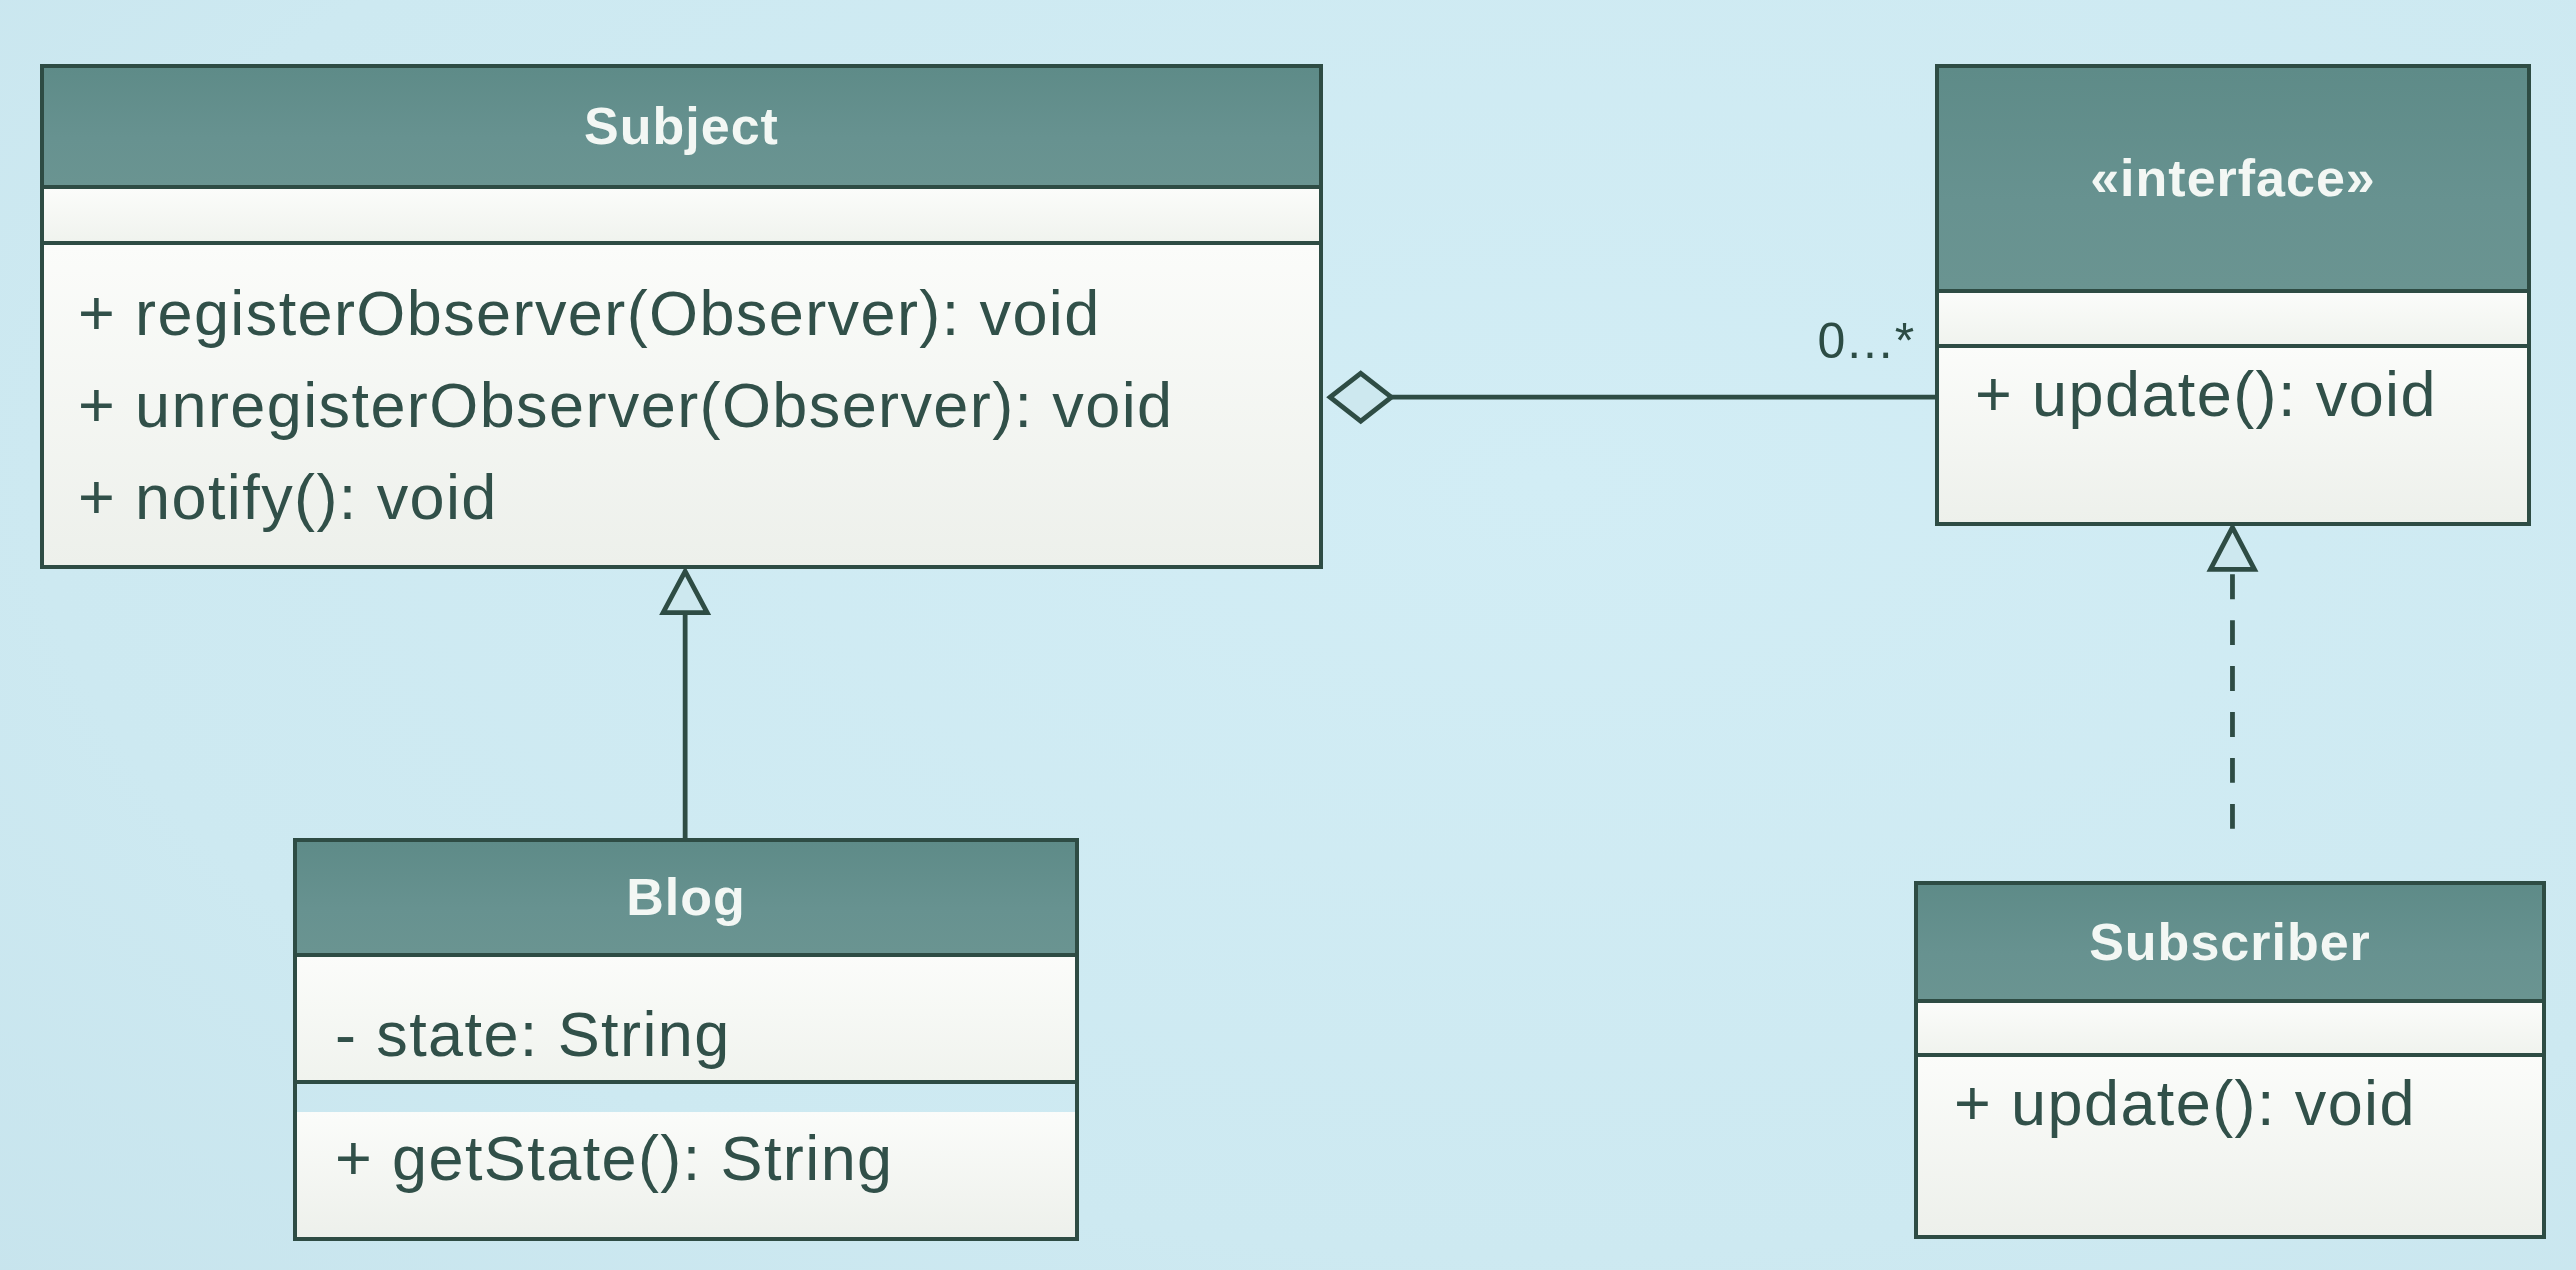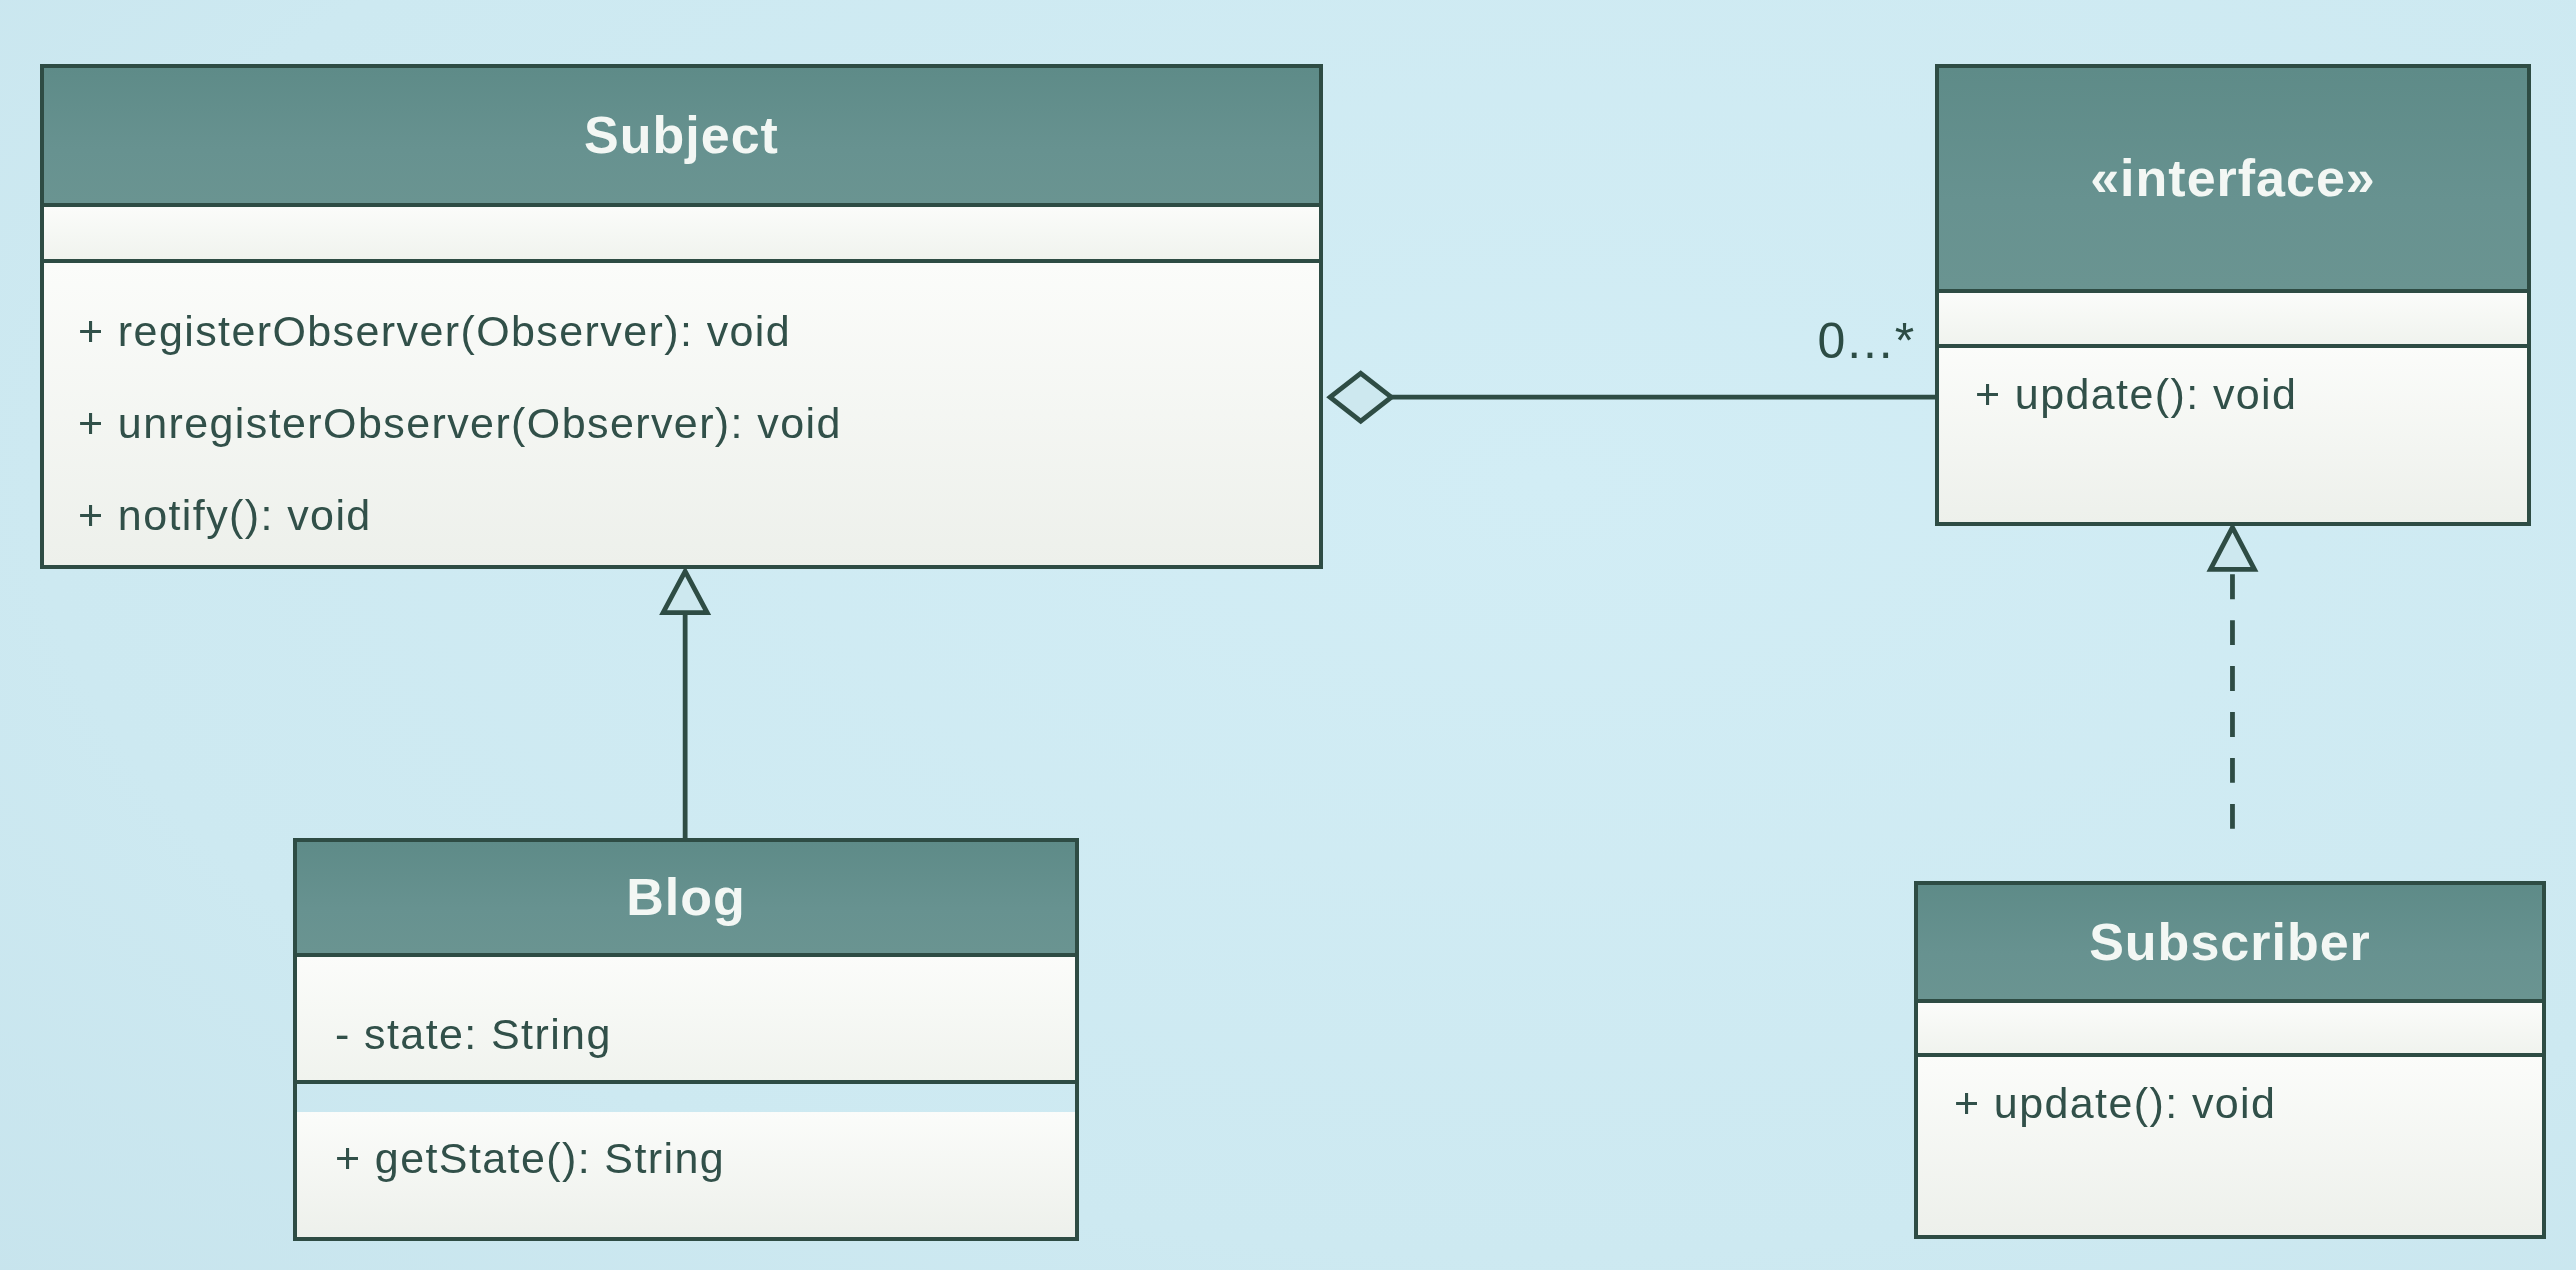--- a/index.html
+++ b/index.html
@@ -38,25 +38,25 @@
     border-bottom:4.8px solid var(--line);
     display:flex;align-items:flex-end;
   }
   .cls-methods{
     box-sizing:border-box;
     background:linear-gradient(180deg,#fbfcfa 0%,#edf0eb 100%);
     flex:1;
     display:flex;flex-direction:column;justify-content:flex-start;
   }
   .member{
-    font-size:43px;letter-spacing:1.4px;line-height:92px;white-space:nowrap;
+    font-size:63px;letter-spacing:1.4px;line-height:92px;white-space:nowrap;
   }
   
   #cls-subject{left:40px;top:64px;width:1283px;height:505px;}
-  #cls-subject .cls-header{height:139px;}
+  #cls-subject .cls-header{height:121px;}
   #cls-subject .cls-attrs{height:56px;}
   #cls-subject .cls-methods{justify-content:flex-start;padding:22px 9.6px 0 34px;}
   
   #cls-observer{left:1935px;top:64px;width:596px;height:462px;}
   #cls-observer .cls-header{height:225px;}
   #cls-observer .cls-attrs{height:55px;}
   #cls-observer .cls-methods{padding-left:36px;}
   
   #cls-blog{left:293px;top:838px;width:786px;height:403px;}
   #cls-blog .cls-header{height:115px;}

